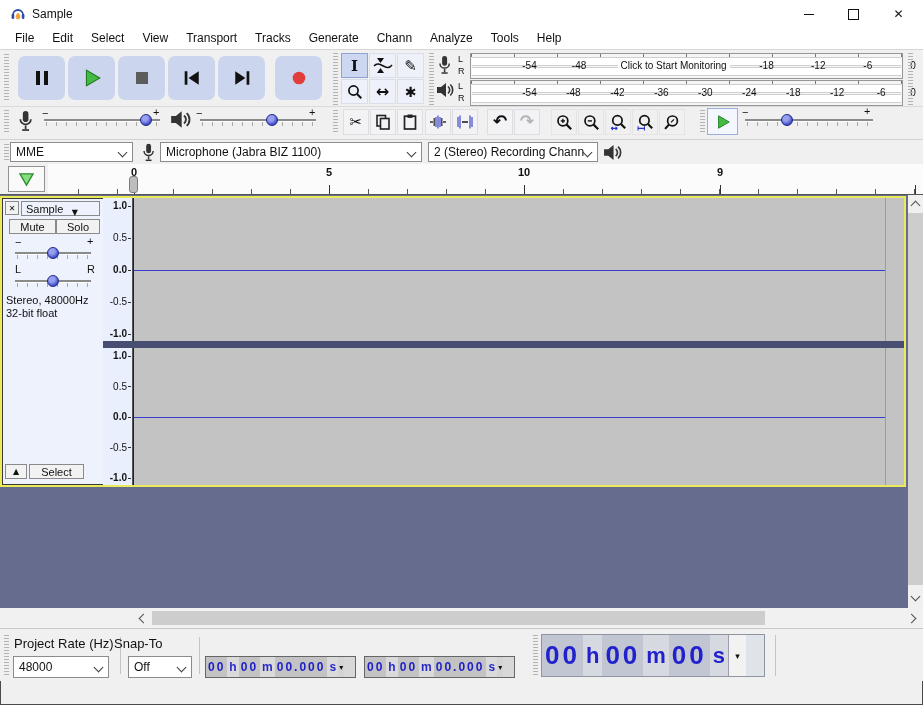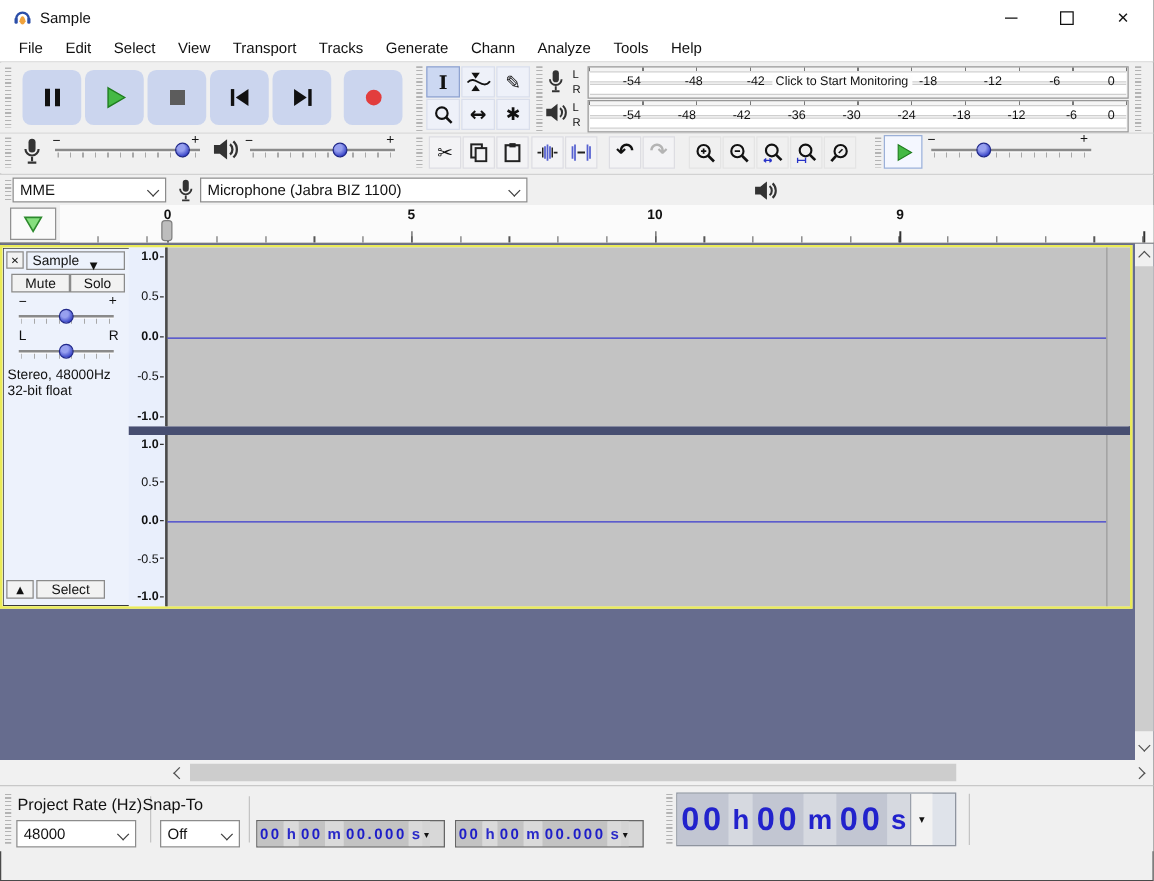--- a/index.html
+++ b/index.html
@@ -31,21 +31,21 @@
   .toolbtn{position:absolute;width:27px;height:25px;background:#eef1f9;border:1px solid #d9deeb;
         box-sizing:border-box;display:flex;align-items:center;justify-content:center;}
   .toolbtn.sel{background:#ccd8f2;border:1px solid #8fa3d0;}
   .ebtn{position:absolute;top:59px;width:26px;height:26px;background:#f3f3f5;border:1px solid #dddde2;
         box-sizing:border-box;display:flex;align-items:center;justify-content:center;}
   .meterbox{position:absolute;left:470px;width:433px;height:26px;background:#f5f5f5;border:1px solid #979797;box-sizing:border-box;}
   .meter-ticks{position:absolute;left:0;right:0;top:0;height:3px;
         background:repeating-linear-gradient(90deg,#777 0 1px,transparent 1px 43px);}
   .mbar{position:absolute;left:1px;right:1px;height:7px;background:#fff;border-top:1px solid #cfcfcf;border-bottom:1px solid #cfcfcf;}
   .mnum{position:absolute;left:0;right:0;top:6px;height:12px;font-size:10px;}
-  .mnum span{position:absolute;transform:translateX(-50%);}
+  .mnum span{position:absolute;transform:translateX(-50%);margin-left:24px;}
   #rec-scale span:nth-child(1){left:8%;} #rec-scale span:nth-child(2){left:19.5%;}
   #rec-scale span:nth-child(3){left:31%;} #rec-scale span:nth-child(4){left:63%;}
   #rec-scale span:nth-child(5){left:75%;} #rec-scale span:nth-child(6){left:86.5%;}
   #rec-scale span:nth-child(7){left:97%;}
   #play-scale span:nth-child(1){left:8%;} #play-scale span:nth-child(2){left:18.2%;}
   #play-scale span:nth-child(3){left:28.4%;} #play-scale span:nth-child(4){left:38.6%;}
   #play-scale span:nth-child(5){left:48.8%;} #play-scale span:nth-child(6){left:59%;}
   #play-scale span:nth-child(7){left:69.2%;} #play-scale span:nth-child(8){left:79.4%;}
   #play-scale span:nth-child(9){left:89.6%;} #play-scale span:nth-child(10){left:97%;}
   #monitor-text{position:absolute;left:47%;top:6px;transform:translateX(-50%);font-size:10px;
@@ -420,20 +420,24 @@
     <svg class="abs" style="left:142px;top:3px" width="13" height="19" viewBox="0 0 12 18">
       <rect x="3.8" y="0.8" width="4.6" height="9" rx="2.3" fill="#333"></rect>
       <path d="M1.8 7.5 a4.3 4.3 0 0 0 8.6 0" fill="none" stroke="#333" stroke-width="1.4"></path>
       <line x1="6.1" y1="12.6" x2="6.1" y2="15.6" stroke="#333" stroke-width="1.4"></line>
         <line x1="3.3" y1="16.4" x2="8.9" y2="16.4" stroke="#333" stroke-width="1.4"></line>
     </svg>
     <div class="combo" style="left:160px;width:262px">
       <span>Microphone (Jabra BIZ 1100)</span>
       <span class="chv"></span>
     </div>
+    <div class="combo" style="left:428px;width:170px">
+      <span>2 (Stereo) Recording Chann</span>
+      <span class="chv"></span>
+    </div>
     <svg class="abs" style="left:603px;top:4px" width="19" height="17" viewBox="0 0 18 16">
       <polygon points="1,5 5,5 10,1 10,15 5,11 1,11" fill="#333"></polygon>
       <path d="M12 4.5 a4.5 4.5 0 0 1 0 7" fill="none" stroke="#333" stroke-width="1.6"></path>
       <path d="M14.3 2.5 a7.5 7.5 0 0 1 0 11" fill="none" stroke="#333" stroke-width="1.6"></path>
     </svg>
   </div>
 
   <div id="timeline" class="abs">
     <div id="pinbtn" class="abs">
       <svg width="17" height="15" viewBox="0 0 18 16">

